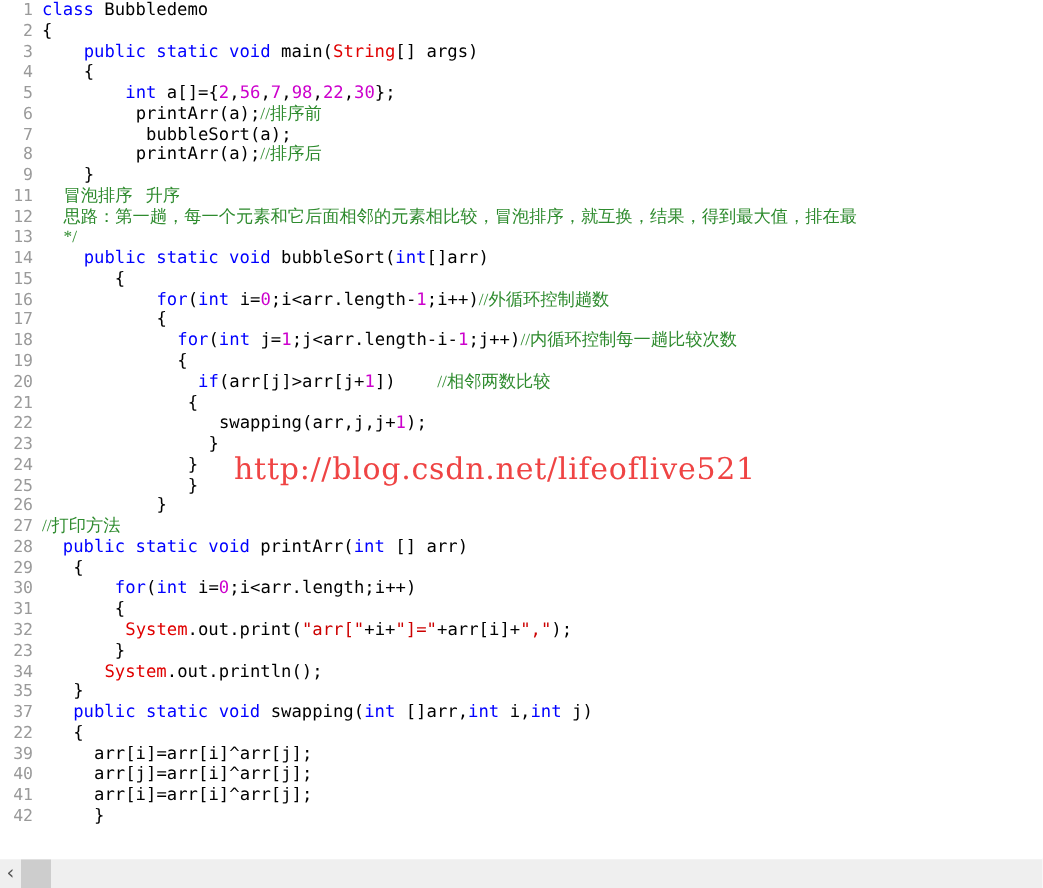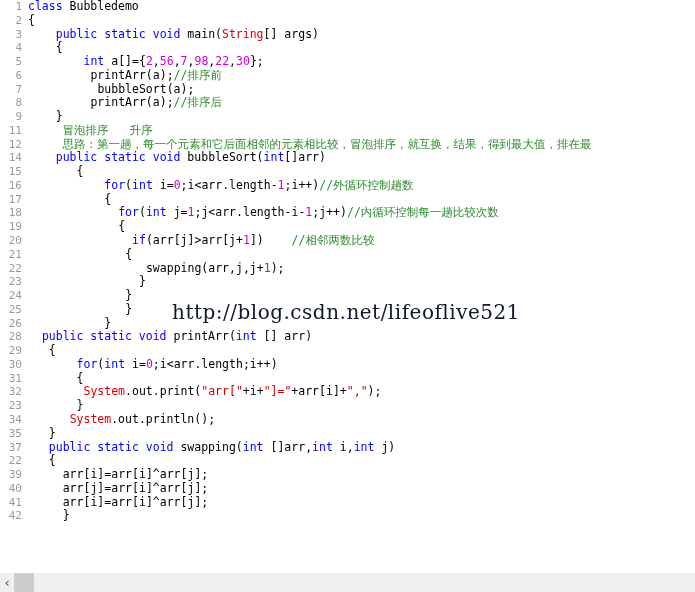--- a/index.html
+++ b/index.html
@@ -18,26 +18,26 @@
     position: relative;
     width: 695px;
     height: 592px;
     background: #ffffff;
     overflow: hidden;
   }
 
   
   #watermark {
     position: absolute;
-    left: 172px;
+    left: 156px;
     top: 300px;
     font-family: "DejaVu Serif", "Liberation Serif", serif;
     font-size: 20px;
     letter-spacing: 0.5px;
-    color: #0f172a;
+    color: #ef4444;
     white-space: nowrap;
     z-index: 1;
     pointer-events: none;
     user-select: none;
   }
 
   #code-area {
     position: absolute;
     left: 0;
     top: 0;
@@ -72,21 +72,21 @@
     color: #000000;
     vertical-align: top;
     font-size: 11.5px;
   }
 
   
   .kw  { color: #0000ff; }   
   .typ { color: #e00000; }   
   .num { color: #cc00cc; }   
   .str { color: #cc0000; }   
-  .cmt { color: #2e8b2e; }   
+  .cmt { color: #2e8b2e; font-family: Liberation Serif, serif; }   
   .pln { color: #000000; }
 
   
   #hscroll {
     position: absolute;
     left: 0;
     bottom: 0;
     width: 695px;
     height: 19px;
     background: #efefef;
@@ -137,33 +137,35 @@
       <div class="code-line"><span class="ln">2</span><span class="src"><span class="pln">{</span></span></div>
       <div class="code-line"><span class="ln">3</span><span class="src"><span class="pln"> </span><span class="pln"> </span><span class="pln"> </span><span class="pln"> </span><span class="kw">public</span><span class="pln"> </span><span class="kw">static</span><span class="pln"> </span><span class="kw">void</span><span class="pln"> </span><span class="pln">main</span><span class="pln">(</span><span class="typ">String</span><span class="pln">[</span><span class="pln">]</span><span class="pln"> </span><span class="pln">args</span><span class="pln">)</span></span></div>
       <div class="code-line"><span class="ln">4</span><span class="src"><span class="pln"> </span><span class="pln"> </span><span class="pln"> </span><span class="pln"> </span><span class="pln">{</span></span></div>
       <div class="code-line"><span class="ln">5</span><span class="src"><span class="pln"> </span><span class="pln"> </span><span class="pln"> </span><span class="pln"> </span><span class="pln"> </span><span class="pln"> </span><span class="pln"> </span><span class="pln"> </span><span class="kw">int</span><span class="pln"> </span><span class="pln">a</span><span class="pln">[</span><span class="pln">]</span><span class="pln">=</span><span class="pln">{</span><span class="num">2</span><span class="pln">,</span><span class="num">56</span><span class="pln">,</span><span class="num">7</span><span class="pln">,</span><span class="num">98</span><span class="pln">,</span><span class="num">22</span><span class="pln">,</span><span class="num">30</span><span class="pln">}</span><span class="pln">;</span></span></div>
       <div class="code-line"><span class="ln">6</span><span class="src"><span class="pln"> </span><span class="pln"> </span><span class="pln"> </span><span class="pln"> </span><span class="pln"> </span><span class="pln"> </span><span class="pln"> </span><span class="pln"> </span><span class="pln"> </span><span class="pln">printArr</span><span class="pln">(</span><span class="pln">a</span><span class="pln">)</span><span class="pln">;</span><span class="cmt">//排序前</span></span></div>
       <div class="code-line"><span class="ln">7</span><span class="src"><span class="pln"> </span><span class="pln"> </span><span class="pln"> </span><span class="pln"> </span><span class="pln"> </span><span class="pln"> </span><span class="pln"> </span><span class="pln"> </span><span class="pln"> </span><span class="pln"> </span><span class="pln">bubbleSort</span><span class="pln">(</span><span class="pln">a</span><span class="pln">)</span><span class="pln">;</span></span></div>
       <div class="code-line"><span class="ln">8</span><span class="src"><span class="pln"> </span><span class="pln"> </span><span class="pln"> </span><span class="pln"> </span><span class="pln"> </span><span class="pln"> </span><span class="pln"> </span><span class="pln"> </span><span class="pln"> </span><span class="pln">printArr</span><span class="pln">(</span><span class="pln">a</span><span class="pln">)</span><span class="pln">;</span><span class="cmt">//排序后</span></span></div>
       <div class="code-line"><span class="ln">9</span><span class="src"><span class="pln"> </span><span class="pln"> </span><span class="pln"> </span><span class="pln"> </span><span class="pln">}</span></span></div>
       <div class="code-line"><span class="ln">11</span><span class="src"><span class="cmt">     冒泡排序   升序</span></span></div>
       <div class="code-line"><span class="ln">12</span><span class="src"><span class="cmt">     思路：第一趟，每一个元素和它后面相邻的元素相比较，冒泡排序，就互换，结果，得到最大值，排在最</span></span></div>
+      <div class="code-line"><span class="ln">13</span><span class="src"><span class="cmt">     */</span></span></div>
       <div class="code-line"><span class="ln">14</span><span class="src"><span class="pln"> </span><span class="pln"> </span><span class="pln"> </span><span class="pln"> </span><span class="kw">public</span><span class="pln"> </span><span class="kw">static</span><span class="pln"> </span><span class="kw">void</span><span class="pln"> </span><span class="pln">bubbleSort</span><span class="pln">(</span><span class="kw">int</span><span class="pln">[</span><span class="pln">]</span><span class="pln">arr</span><span class="pln">)</span></span></div>
       <div class="code-line"><span class="ln">15</span><span class="src"><span class="pln"> </span><span class="pln"> </span><span class="pln"> </span><span class="pln"> </span><span class="pln"> </span><span class="pln"> </span><span class="pln"> </span><span class="pln">{</span></span></div>
       <div class="code-line"><span class="ln">16</span><span class="src"><span class="pln"> </span><span class="pln"> </span><span class="pln"> </span><span class="pln"> </span><span class="pln"> </span><span class="pln"> </span><span class="pln"> </span><span class="pln"> </span><span class="pln"> </span><span class="pln"> </span><span class="pln"> </span><span class="kw">for</span><span class="pln">(</span><span class="kw">int</span><span class="pln"> </span><span class="pln">i</span><span class="pln">=</span><span class="num">0</span><span class="pln">;</span><span class="pln">i</span><span class="pln">&lt;</span><span class="pln">arr</span><span class="pln">.</span><span class="pln">length</span><span class="pln">-</span><span class="num">1</span><span class="pln">;</span><span class="pln">i</span><span class="pln">+</span><span class="pln">+</span><span class="pln">)</span><span class="cmt">//外循环控制趟数</span></span></div>
       <div class="code-line"><span class="ln">17</span><span class="src"><span class="pln"> </span><span class="pln"> </span><span class="pln"> </span><span class="pln"> </span><span class="pln"> </span><span class="pln"> </span><span class="pln"> </span><span class="pln"> </span><span class="pln"> </span><span class="pln"> </span><span class="pln"> </span><span class="pln">{</span></span></div>
       <div class="code-line"><span class="ln">18</span><span class="src"><span class="pln"> </span><span class="pln"> </span><span class="pln"> </span><span class="pln"> </span><span class="pln"> </span><span class="pln"> </span><span class="pln"> </span><span class="pln"> </span><span class="pln"> </span><span class="pln"> </span><span class="pln"> </span><span class="pln"> </span><span class="pln"> </span><span class="kw">for</span><span class="pln">(</span><span class="kw">int</span><span class="pln"> </span><span class="pln">j</span><span class="pln">=</span><span class="num">1</span><span class="pln">;</span><span class="pln">j</span><span class="pln">&lt;</span><span class="pln">arr</span><span class="pln">.</span><span class="pln">length</span><span class="pln">-</span><span class="pln">i</span><span class="pln">-</span><span class="num">1</span><span class="pln">;</span><span class="pln">j</span><span class="pln">+</span><span class="pln">+</span><span class="pln">)</span><span class="cmt">//内循环控制每一趟比较次数</span></span></div>
       <div class="code-line"><span class="ln">19</span><span class="src"><span class="pln"> </span><span class="pln"> </span><span class="pln"> </span><span class="pln"> </span><span class="pln"> </span><span class="pln"> </span><span class="pln"> </span><span class="pln"> </span><span class="pln"> </span><span class="pln"> </span><span class="pln"> </span><span class="pln"> </span><span class="pln"> </span><span class="pln">{</span></span></div>
       <div class="code-line"><span class="ln">20</span><span class="src"><span class="pln"> </span><span class="pln"> </span><span class="pln"> </span><span class="pln"> </span><span class="pln"> </span><span class="pln"> </span><span class="pln"> </span><span class="pln"> </span><span class="pln"> </span><span class="pln"> </span><span class="pln"> </span><span class="pln"> </span><span class="pln"> </span><span class="pln"> </span><span class="pln"> </span><span class="kw">if</span><span class="pln">(</span><span class="pln">arr</span><span class="pln">[</span><span class="pln">j</span><span class="pln">]</span><span class="pln">&gt;</span><span class="pln">arr</span><span class="pln">[</span><span class="pln">j</span><span class="pln">+</span><span class="num">1</span><span class="pln">]</span><span class="pln">)</span><span class="pln"> </span><span class="pln"> </span><span class="pln"> </span><span class="pln"> </span><span class="cmt">//相邻两数比较</span></span></div>
       <div class="code-line"><span class="ln">21</span><span class="src"><span class="pln"> </span><span class="pln"> </span><span class="pln"> </span><span class="pln"> </span><span class="pln"> </span><span class="pln"> </span><span class="pln"> </span><span class="pln"> </span><span class="pln"> </span><span class="pln"> </span><span class="pln"> </span><span class="pln"> </span><span class="pln"> </span><span class="pln"> </span><span class="pln">{</span></span></div>
       <div class="code-line"><span class="ln">22</span><span class="src"><span class="pln"> </span><span class="pln"> </span><span class="pln"> </span><span class="pln"> </span><span class="pln"> </span><span class="pln"> </span><span class="pln"> </span><span class="pln"> </span><span class="pln"> </span><span class="pln"> </span><span class="pln"> </span><span class="pln"> </span><span class="pln"> </span><span class="pln"> </span><span class="pln"> </span><span class="pln"> </span><span class="pln"> </span><span class="pln">swapping</span><span class="pln">(</span><span class="pln">arr</span><span class="pln">,</span><span class="pln">j</span><span class="pln">,</span><span class="pln">j</span><span class="pln">+</span><span class="num">1</span><span class="pln">)</span><span class="pln">;</span></span></div>
       <div class="code-line"><span class="ln">23</span><span class="src"><span class="pln"> </span><span class="pln"> </span><span class="pln"> </span><span class="pln"> </span><span class="pln"> </span><span class="pln"> </span><span class="pln"> </span><span class="pln"> </span><span class="pln"> </span><span class="pln"> </span><span class="pln"> </span><span class="pln"> </span><span class="pln"> </span><span class="pln"> </span><span class="pln"> </span><span class="pln"> </span><span class="pln">}</span></span></div>
       <div class="code-line"><span class="ln">24</span><span class="src"><span class="pln"> </span><span class="pln"> </span><span class="pln"> </span><span class="pln"> </span><span class="pln"> </span><span class="pln"> </span><span class="pln"> </span><span class="pln"> </span><span class="pln"> </span><span class="pln"> </span><span class="pln"> </span><span class="pln"> </span><span class="pln"> </span><span class="pln"> </span><span class="pln">}</span></span></div>
       <div class="code-line"><span class="ln">25</span><span class="src"><span class="pln"> </span><span class="pln"> </span><span class="pln"> </span><span class="pln"> </span><span class="pln"> </span><span class="pln"> </span><span class="pln"> </span><span class="pln"> </span><span class="pln"> </span><span class="pln"> </span><span class="pln"> </span><span class="pln"> </span><span class="pln"> </span><span class="pln"> </span><span class="pln">}</span></span></div>
       <div class="code-line"><span class="ln">26</span><span class="src"><span class="pln"> </span><span class="pln"> </span><span class="pln"> </span><span class="pln"> </span><span class="pln"> </span><span class="pln"> </span><span class="pln"> </span><span class="pln"> </span><span class="pln"> </span><span class="pln"> </span><span class="pln"> </span><span class="pln">}</span></span></div>
+      <div class="code-line"><span class="ln">27</span><span class="src"><span class="cmt">//打印方法</span></span></div>
       <div class="code-line"><span class="ln">28</span><span class="src"><span class="pln"> </span><span class="pln"> </span><span class="kw">public</span><span class="pln"> </span><span class="kw">static</span><span class="pln"> </span><span class="kw">void</span><span class="pln"> </span><span class="pln">printArr</span><span class="pln">(</span><span class="kw">int</span><span class="pln"> </span><span class="pln">[</span><span class="pln">]</span><span class="pln"> </span><span class="pln">arr</span><span class="pln">)</span></span></div>
       <div class="code-line"><span class="ln">29</span><span class="src"><span class="pln"> </span><span class="pln"> </span><span class="pln"> </span><span class="pln">{</span></span></div>
       <div class="code-line"><span class="ln">30</span><span class="src"><span class="pln"> </span><span class="pln"> </span><span class="pln"> </span><span class="pln"> </span><span class="pln"> </span><span class="pln"> </span><span class="pln"> </span><span class="kw">for</span><span class="pln">(</span><span class="kw">int</span><span class="pln"> </span><span class="pln">i</span><span class="pln">=</span><span class="num">0</span><span class="pln">;</span><span class="pln">i</span><span class="pln">&lt;</span><span class="pln">arr</span><span class="pln">.</span><span class="pln">length</span><span class="pln">;</span><span class="pln">i</span><span class="pln">+</span><span class="pln">+</span><span class="pln">)</span></span></div>
       <div class="code-line"><span class="ln">31</span><span class="src"><span class="pln"> </span><span class="pln"> </span><span class="pln"> </span><span class="pln"> </span><span class="pln"> </span><span class="pln"> </span><span class="pln"> </span><span class="pln">{</span></span></div>
       <div class="code-line"><span class="ln">32</span><span class="src"><span class="pln"> </span><span class="pln"> </span><span class="pln"> </span><span class="pln"> </span><span class="pln"> </span><span class="pln"> </span><span class="pln"> </span><span class="pln"> </span><span class="typ">System</span><span class="pln">.</span><span class="pln">out</span><span class="pln">.</span><span class="pln">print</span><span class="pln">(</span><span class="str">"arr["</span><span class="pln">+</span><span class="pln">i</span><span class="pln">+</span><span class="str">"]="</span><span class="pln">+</span><span class="pln">arr</span><span class="pln">[</span><span class="pln">i</span><span class="pln">]</span><span class="pln">+</span><span class="str">","</span><span class="pln">)</span><span class="pln">;</span></span></div>
       <div class="code-line"><span class="ln">23</span><span class="src"><span class="pln"> </span><span class="pln"> </span><span class="pln"> </span><span class="pln"> </span><span class="pln"> </span><span class="pln"> </span><span class="pln"> </span><span class="pln">}</span></span></div>
       <div class="code-line"><span class="ln">34</span><span class="src"><span class="pln"> </span><span class="pln"> </span><span class="pln"> </span><span class="pln"> </span><span class="pln"> </span><span class="pln"> </span><span class="typ">System</span><span class="pln">.</span><span class="pln">out</span><span class="pln">.</span><span class="pln">println</span><span class="pln">(</span><span class="pln">)</span><span class="pln">;</span></span></div>
       <div class="code-line"><span class="ln">35</span><span class="src"><span class="pln"> </span><span class="pln"> </span><span class="pln"> </span><span class="pln">}</span></span></div>
       <div class="code-line"><span class="ln">37</span><span class="src"><span class="pln"> </span><span class="pln"> </span><span class="pln"> </span><span class="kw">public</span><span class="pln"> </span><span class="kw">static</span><span class="pln"> </span><span class="kw">void</span><span class="pln"> </span><span class="pln">swapping</span><span class="pln">(</span><span class="kw">int</span><span class="pln"> </span><span class="pln">[</span><span class="pln">]</span><span class="pln">arr</span><span class="pln">,</span><span class="kw">int</span><span class="pln"> </span><span class="pln">i</span><span class="pln">,</span><span class="kw">int</span><span class="pln"> </span><span class="pln">j</span><span class="pln">)</span></span></div>
       <div class="code-line"><span class="ln">22</span><span class="src"><span class="pln"> </span><span class="pln"> </span><span class="pln"> </span><span class="pln">{</span></span></div>

